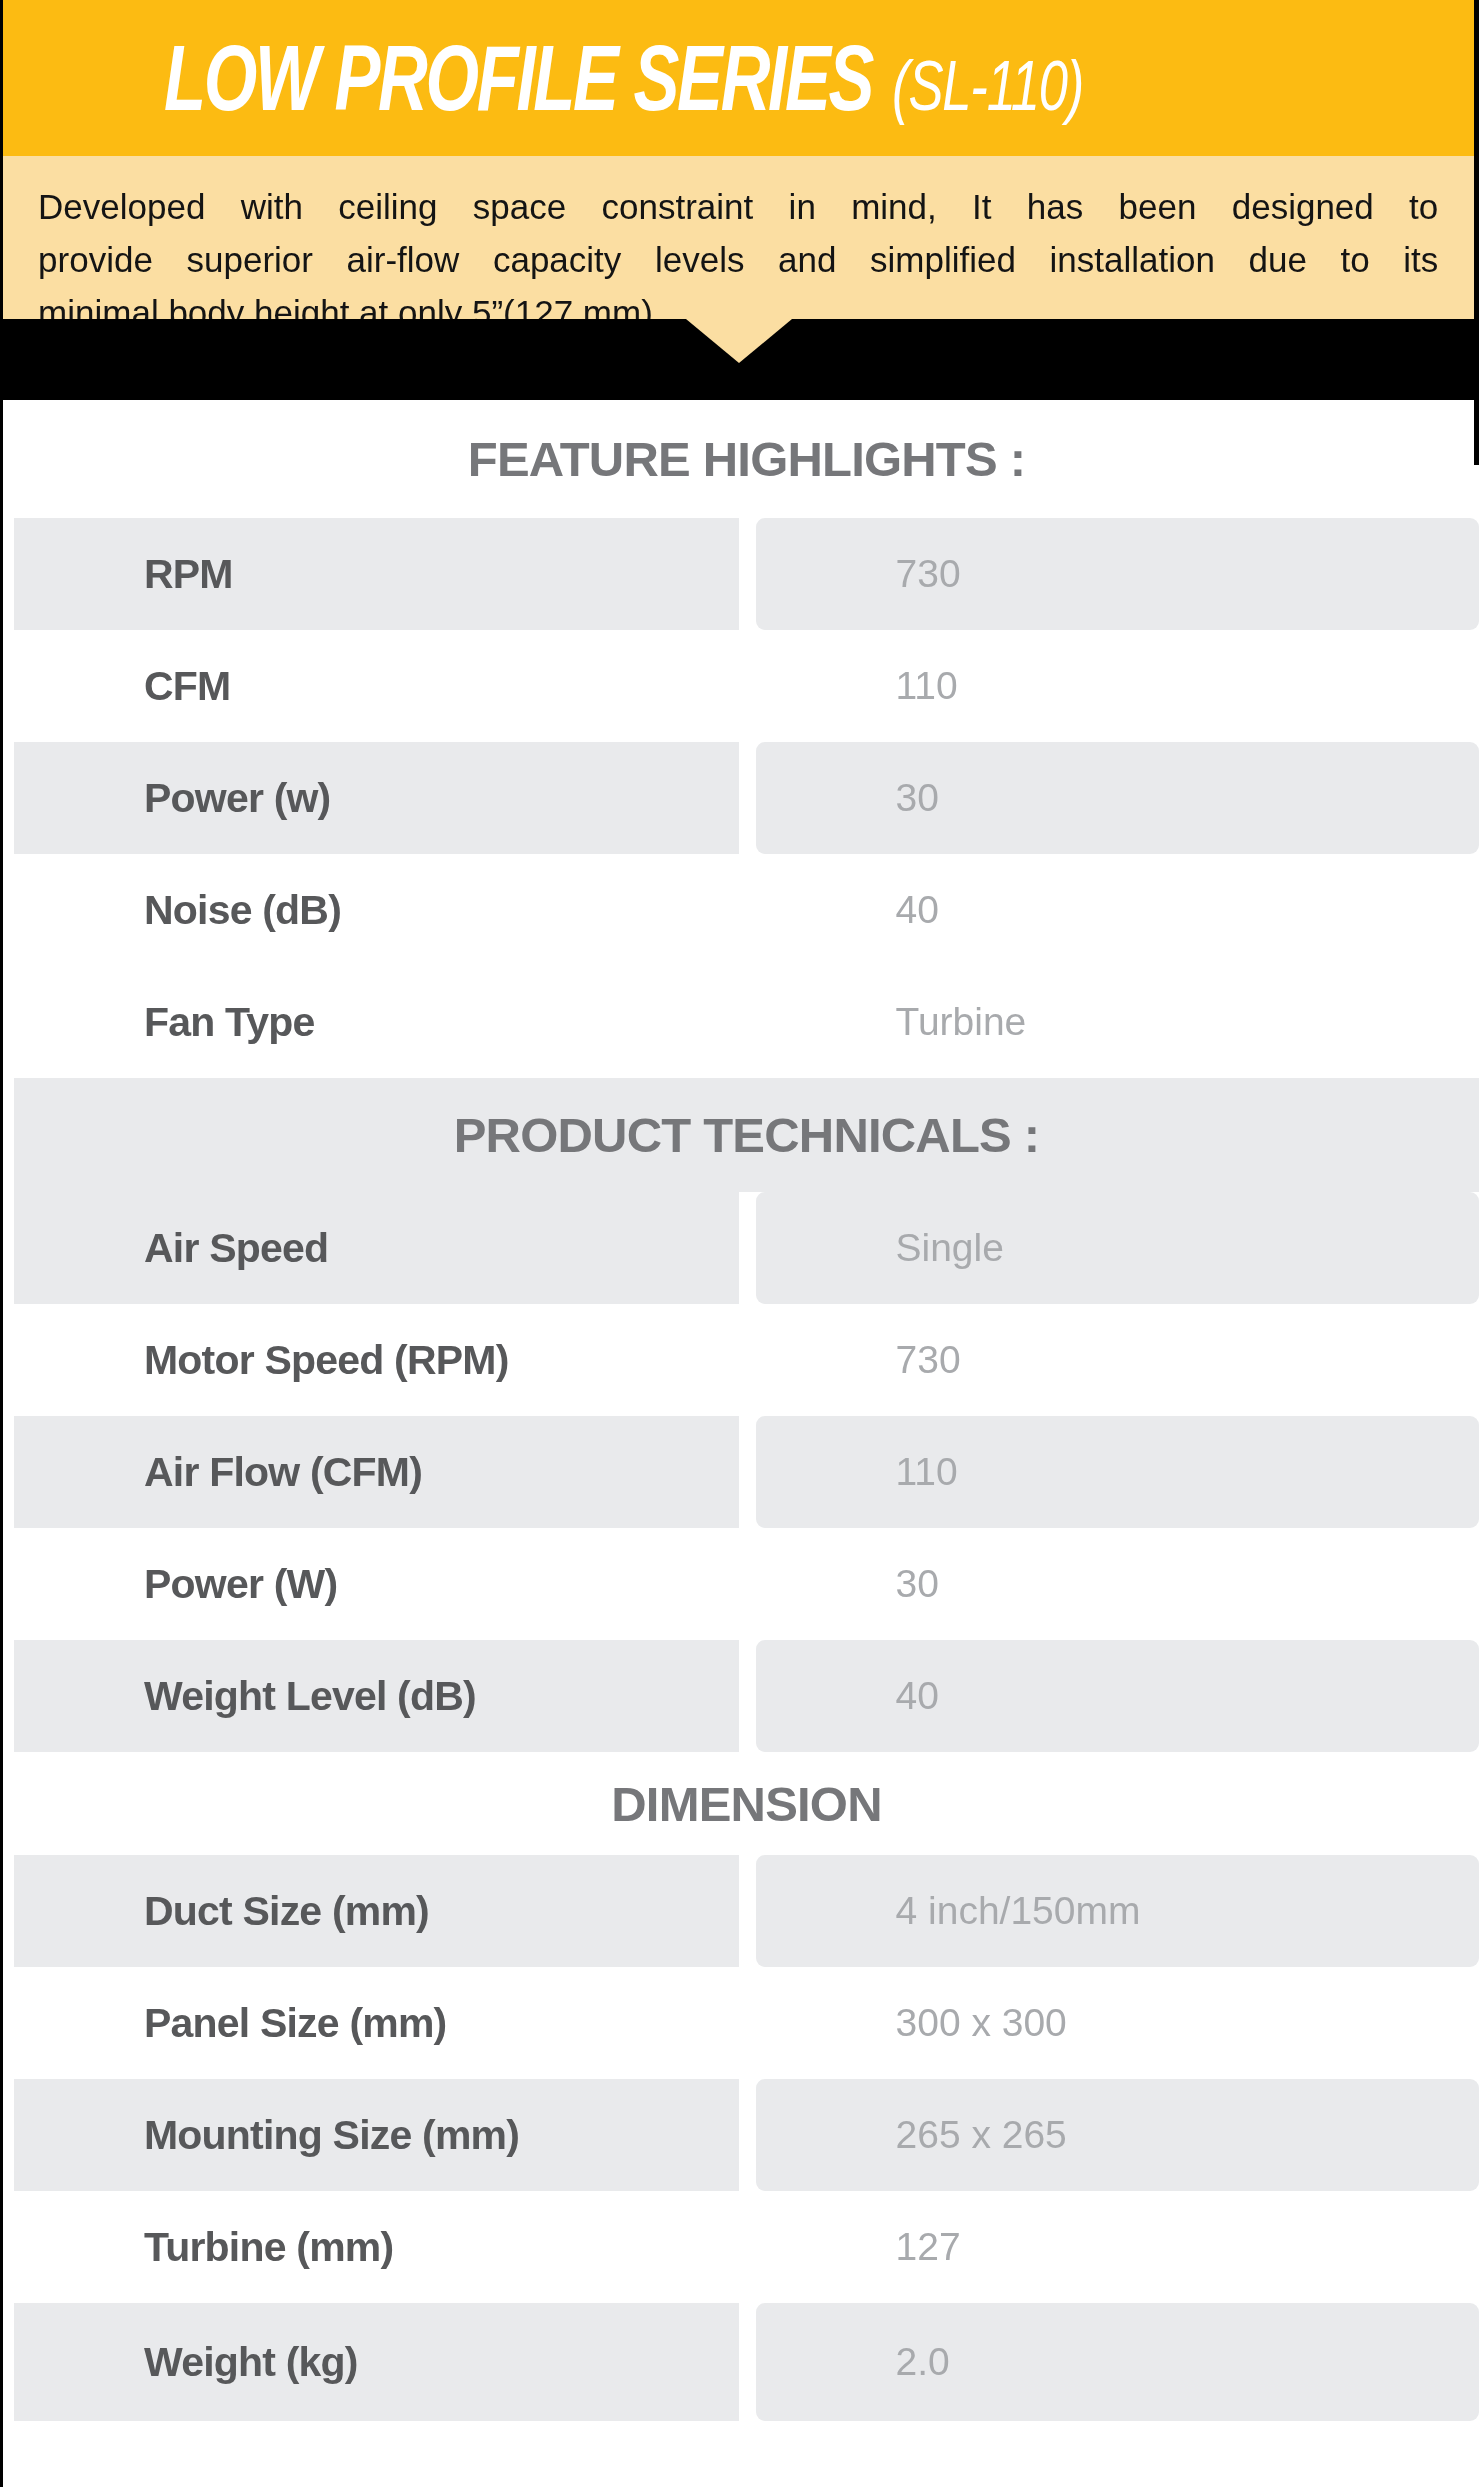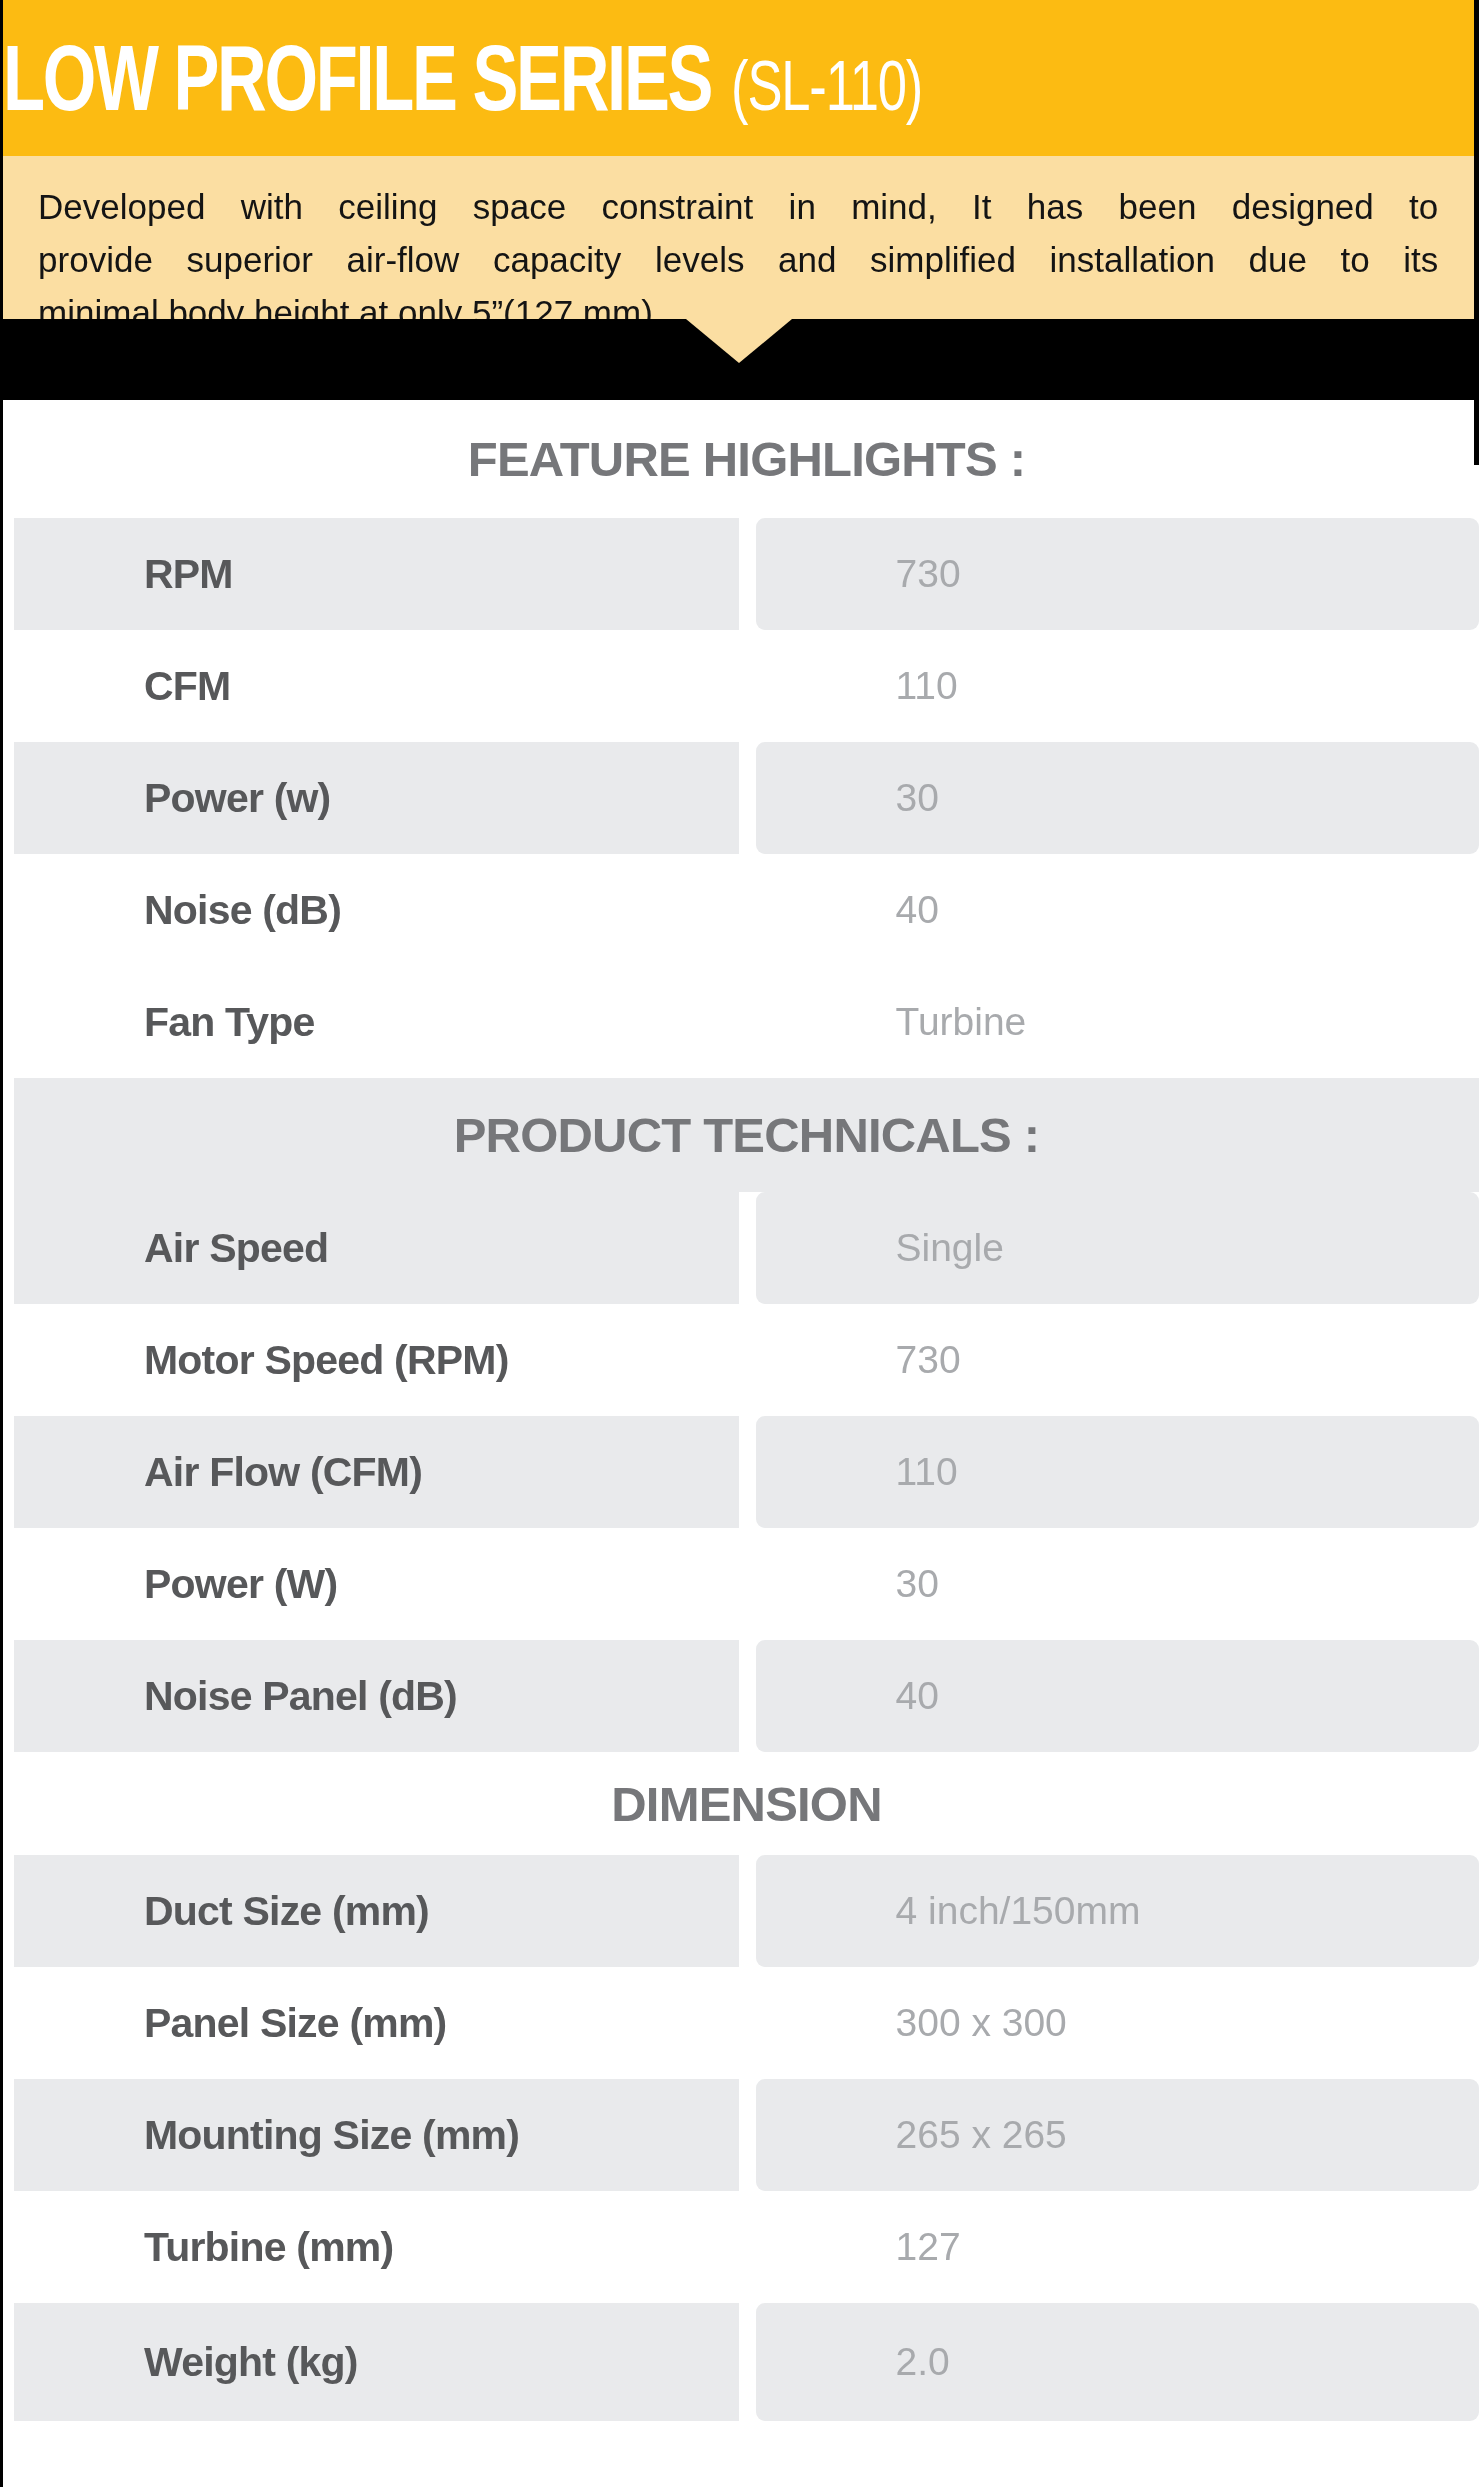--- a/index.html
+++ b/index.html
@@ -16,21 +16,21 @@
   html,body{width:1479px;height:2487px;overflow:hidden;background:#fff;
     font-family:"Liberation Sans", sans-serif;}
   .page{position:relative;width:1479px;height:2487px;background:#fff;}
 
   
   .edge-left{position:absolute;left:0;top:0;width:3.1px;height:100%;background:var(--band-black);z-index:5;}
   .edge-right{position:absolute;right:0;top:0;width:4.7px;height:465px;background:var(--band-black);z-index:5;}
 
   
   .banner{height:156px;margin-left:3.1px;margin-right:4.7px;background:var(--yellow);
-    display:flex;align-items:center;overflow:hidden;}
+    display:flex;align-items:center;padding-left:161px;overflow:hidden;font-style:italic;}
   .title-scale{display:inline-block;transform:scaleX(0.74);transform-origin:0 50%;white-space:nowrap;}
   .title-main{color:#fff;font-weight:bold;font-size:93px;letter-spacing:-3.1px;}
   .title-model{color:#fff;font-weight:400;font-size:71px;letter-spacing:-1.6px;margin-left:27px;}
 
   
   .description{height:163px;margin-left:3.1px;margin-right:4.7px;background:var(--cream);
     padding:23.6px 36px 0 35px;color:var(--text-black);}
   .description .line{font-size:35px;line-height:53px;text-align:justify;text-align-last:justify;}
   .description .line.last{text-align:left;text-align-last:left;}
 
@@ -163,21 +163,21 @@
         <div class="cell label-cell">
           <span class="label">Power (W)</span>
         </div>
         <div class="col-gap"></div>
         <div class="cell value-cell">
           <span class="value">30</span>
         </div>
       </div>
       <div class="stripe row shade-gray">
         <div class="cell label-cell">
-          <span class="label">Noise Panel (dB)</span>
+          <span class="label">Weight Level (dB)</span>
         </div>
         <div class="col-gap"></div>
         <div class="cell value-cell">
           <span class="value">40</span>
         </div>
       </div>
       <div class="stripe heading shade-white">
         <span>DIMENSION</span>
       </div>
       <div class="stripe row shade-gray">

